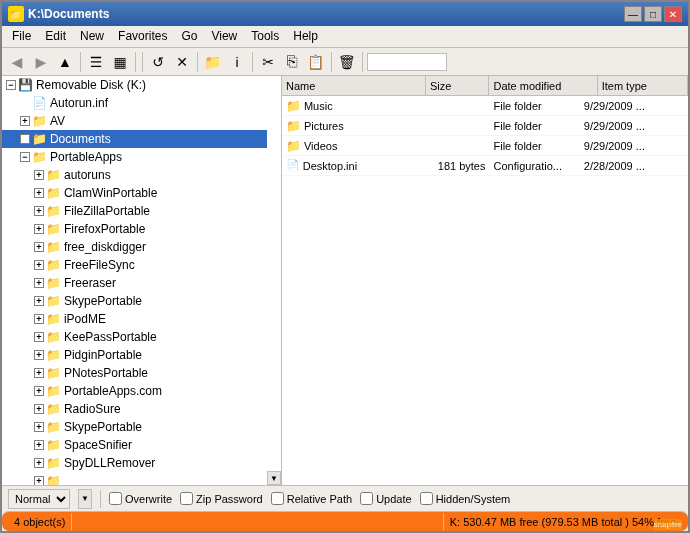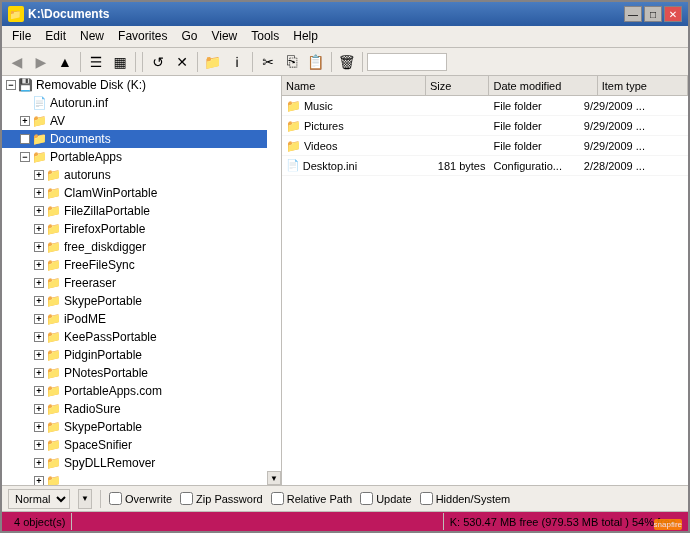--- a/index.html
+++ b/index.html
@@ -255,29 +255,30 @@
       cursor: pointer;
       font-size: 8px;
     }
     .checkbox-group {
       display: flex;
       align-items: center;
       gap: 3px;
       font-size: 11px;
     }
     .status-bar {
-      background: #be185d;
+      background: #f97316;
       border-top: 1px solid #c0bdb8;
       display: flex;
       align-items: center;
       padding: 1px 6px;
       gap: 0;
       flex-shrink: 0;
       height: 20px;
       font-size: 11px;
+      border-radius: 7px;
     }
     .status-section {
       padding: 0 6px;
       border-right: 1px solid #c0bdb8;
       height: 100%;
       display: flex;
       align-items: center;
     }
     .status-section:last-child { border-right: none; margin-left: auto; }
   </style>

